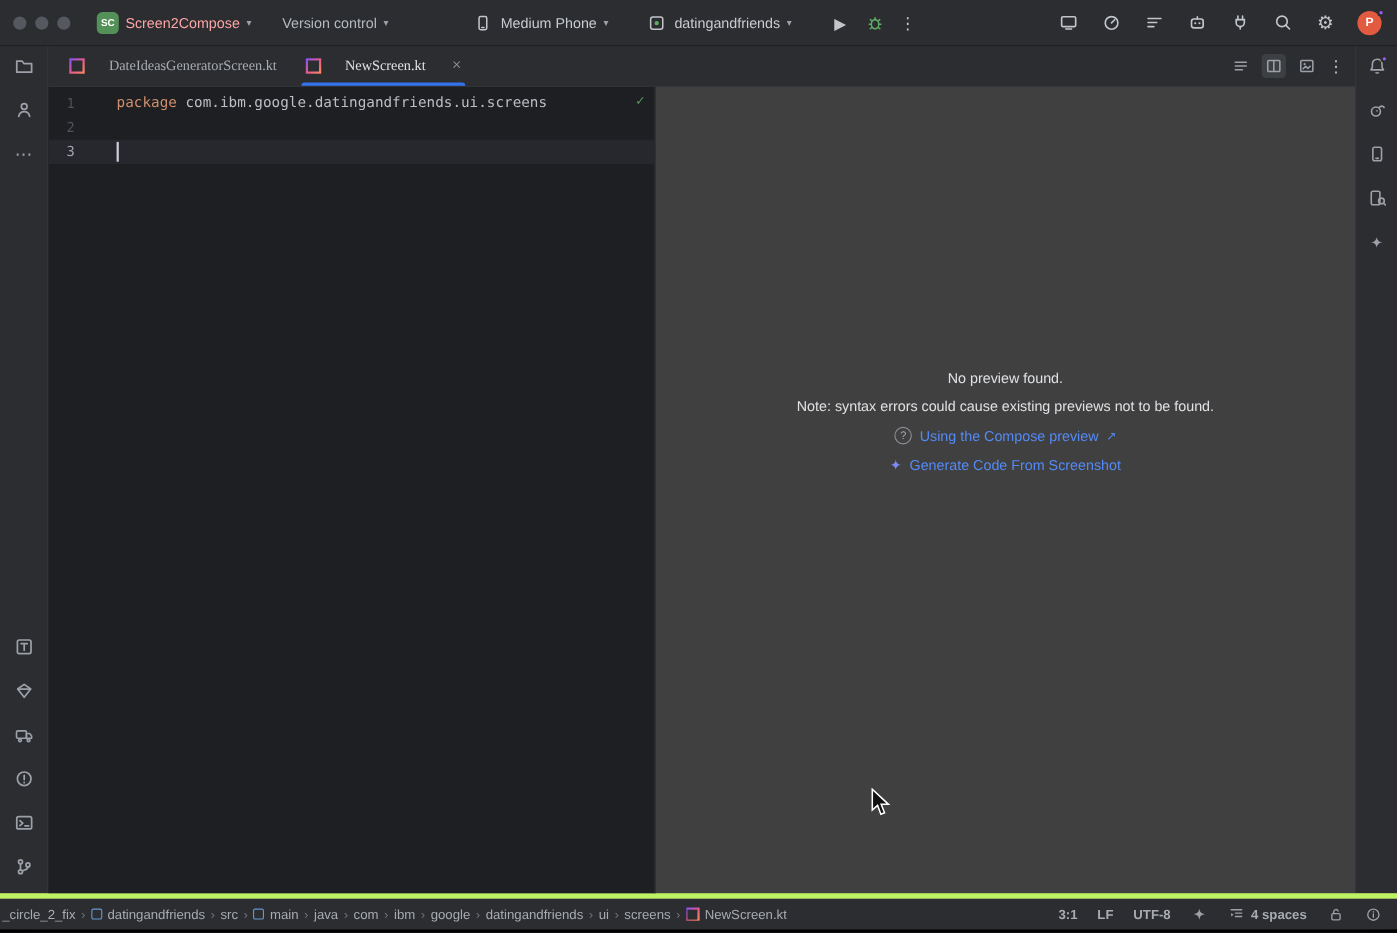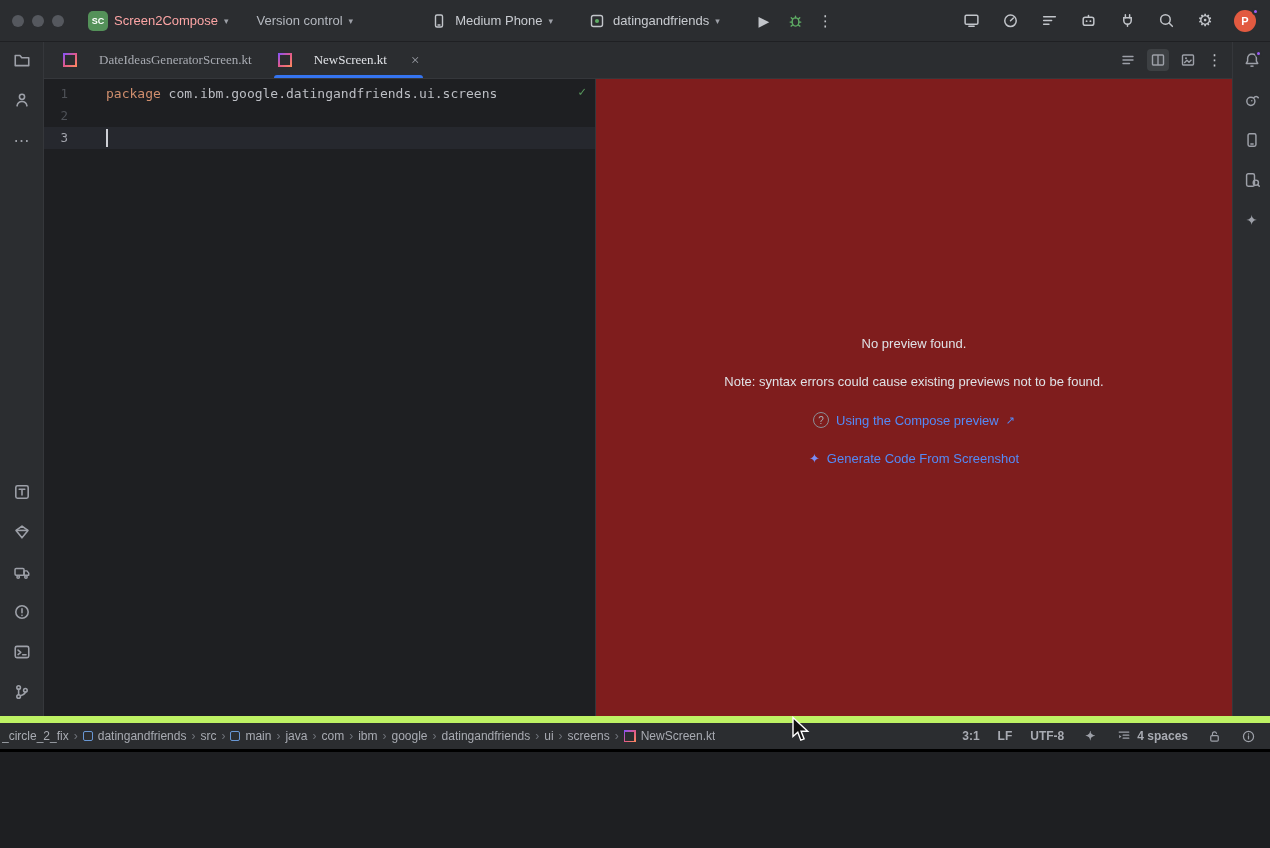--- a/index.html
+++ b/index.html
@@ -1,18 +1,18 @@
 <!DOCTYPE html>
 <html><head>
 <meta charset="utf-8">
 <style>
   * { margin:0; padding:0; box-sizing:border-box; }
   html,body { width:1270px; height:848px; overflow:hidden; background:#1e1f22;
               font-family:"Liberation Sans", sans-serif; }
-  .window { position:relative; width:1270px; height:752px; background:#2b2d30;
+  .window { position:relative; width:1270px; height:848px; background:#2b2d30;
             display:flex; flex-direction:column;border-radius:28px; }
 
   
   .titlebar { flex:0 0 42px; display:flex; align-items:center; padding:0 12px;
               background:#2b2d30; border-bottom:1px solid #1f2023; color:#c8cbd0; font-size:13px; }
   .traffic { display:flex; gap:8px; margin-right:18px; }
   .tl { width:12px; height:12px; border-radius:50%; background:#55585e; }
   .tb-item { display:flex; align-items:center; gap:6px; padding:4px 6px; border-radius:6px; cursor:default; }
   .sc-badge { width:20px; height:20px; border-radius:5px; background:#549159; color:#fff;
               font-size:9px; font-weight:bold; display:flex; align-items:center; justify-content:center; }
@@ -65,38 +65,38 @@
   .ed-lines { padding-top:4px; }
   .ed-row { display:flex; height:22px; line-height:22px; position:relative; }
   .ed-row.caret-row { background:#26282e; }
   .gutter { flex:0 0 34px; text-align:right; padding-right:10px; color:#4e5157; font-size:12.5px; }
   .caret-row .gutter { color:#a1a3ab; }
   .code { white-space:pre; color:#bcbec4; padding-left:28px; }
   .kw { color:#cf8e6d; }
   .caret { position:absolute; left:62px; top:2px; width:2px; height:18px; background:#ced0d6; }
   .inspections { position:absolute; top:5px; right:9px; color:#57965c; font-size:13px; font-weight:bold; }
 
-  .preview { flex:1; background:#7f1d1d; display:flex; flex-direction:column; align-items:center;
-             padding-top:257px; gap:23px; font-size:13px; color:#dfe1e5; }
+  .preview { flex:1; background:#404040; display:flex; flex-direction:column; align-items:center;
+             padding-top:257px; gap:11px; font-size:13px; color:#dfe1e5; }
   .pv-msg { color:#dfe1e5; }
   .pv-link { display:flex; align-items:center; gap:7px; color:#548af7; cursor:pointer; }
   .help-badge { width:16px; height:16px; border:1px solid #8b8e96; border-radius:50%; color:#a8abb2;
                 font-size:10px; display:flex; align-items:center; justify-content:center; }
   .ext-arrow { font-size:11px; }
   .spark-blue { color:#7a8cf5; font-size:13px; }
 
   .right-strip { flex:0 0 38px; background:#2b2d30; border-left:1px solid #35373b;
                  display:flex; flex-direction:column; align-items:center; padding-top:8px; gap:20px; }
   .rs-ic { position:relative; width:20px; height:20px; display:flex; align-items:center; justify-content:center; color:#9da0a8; }
   .rs-ic .notif-dot { top:0; right:0; }
   .spark-gray { font-size:14px; color:#9da0a8; }
 
   
   .statusbar { flex:0 0 33px; display:flex; align-items:center; background:#2b2d30;
-               border-top:7px solid #bef264; padding:0 14px 0 2px; font-size:12px; color:#a8abb2; }
+               border-top:5px solid #bef264; padding:0 14px 0 2px; font-size:12px; color:#a8abb2; }
   .crumbs { display:flex; align-items:center; gap:5px; white-space:nowrap; overflow:hidden; }
   .crumb { display:flex; align-items:center; gap:5px; }
   .sep { color:#6f737a; }
   .mod-ic { width:10px; height:10px; border:1.5px solid #6997d4; border-radius:2px; }
   .kt-ic.small { width:12px; height:12px; padding:1.5px; }
   .kt-ic.small i { background:#2b2d30; }
   .sb-right { margin-left:auto; display:flex; align-items:center; gap:18px;font-weight:bold; }
   .sb-item { display:flex; align-items:center; gap:5px; color:#a8abb2; }
   .sb-ic { width:16px; height:16px; display:flex; align-items:center; justify-content:center; color:#9da0a8; }
 

